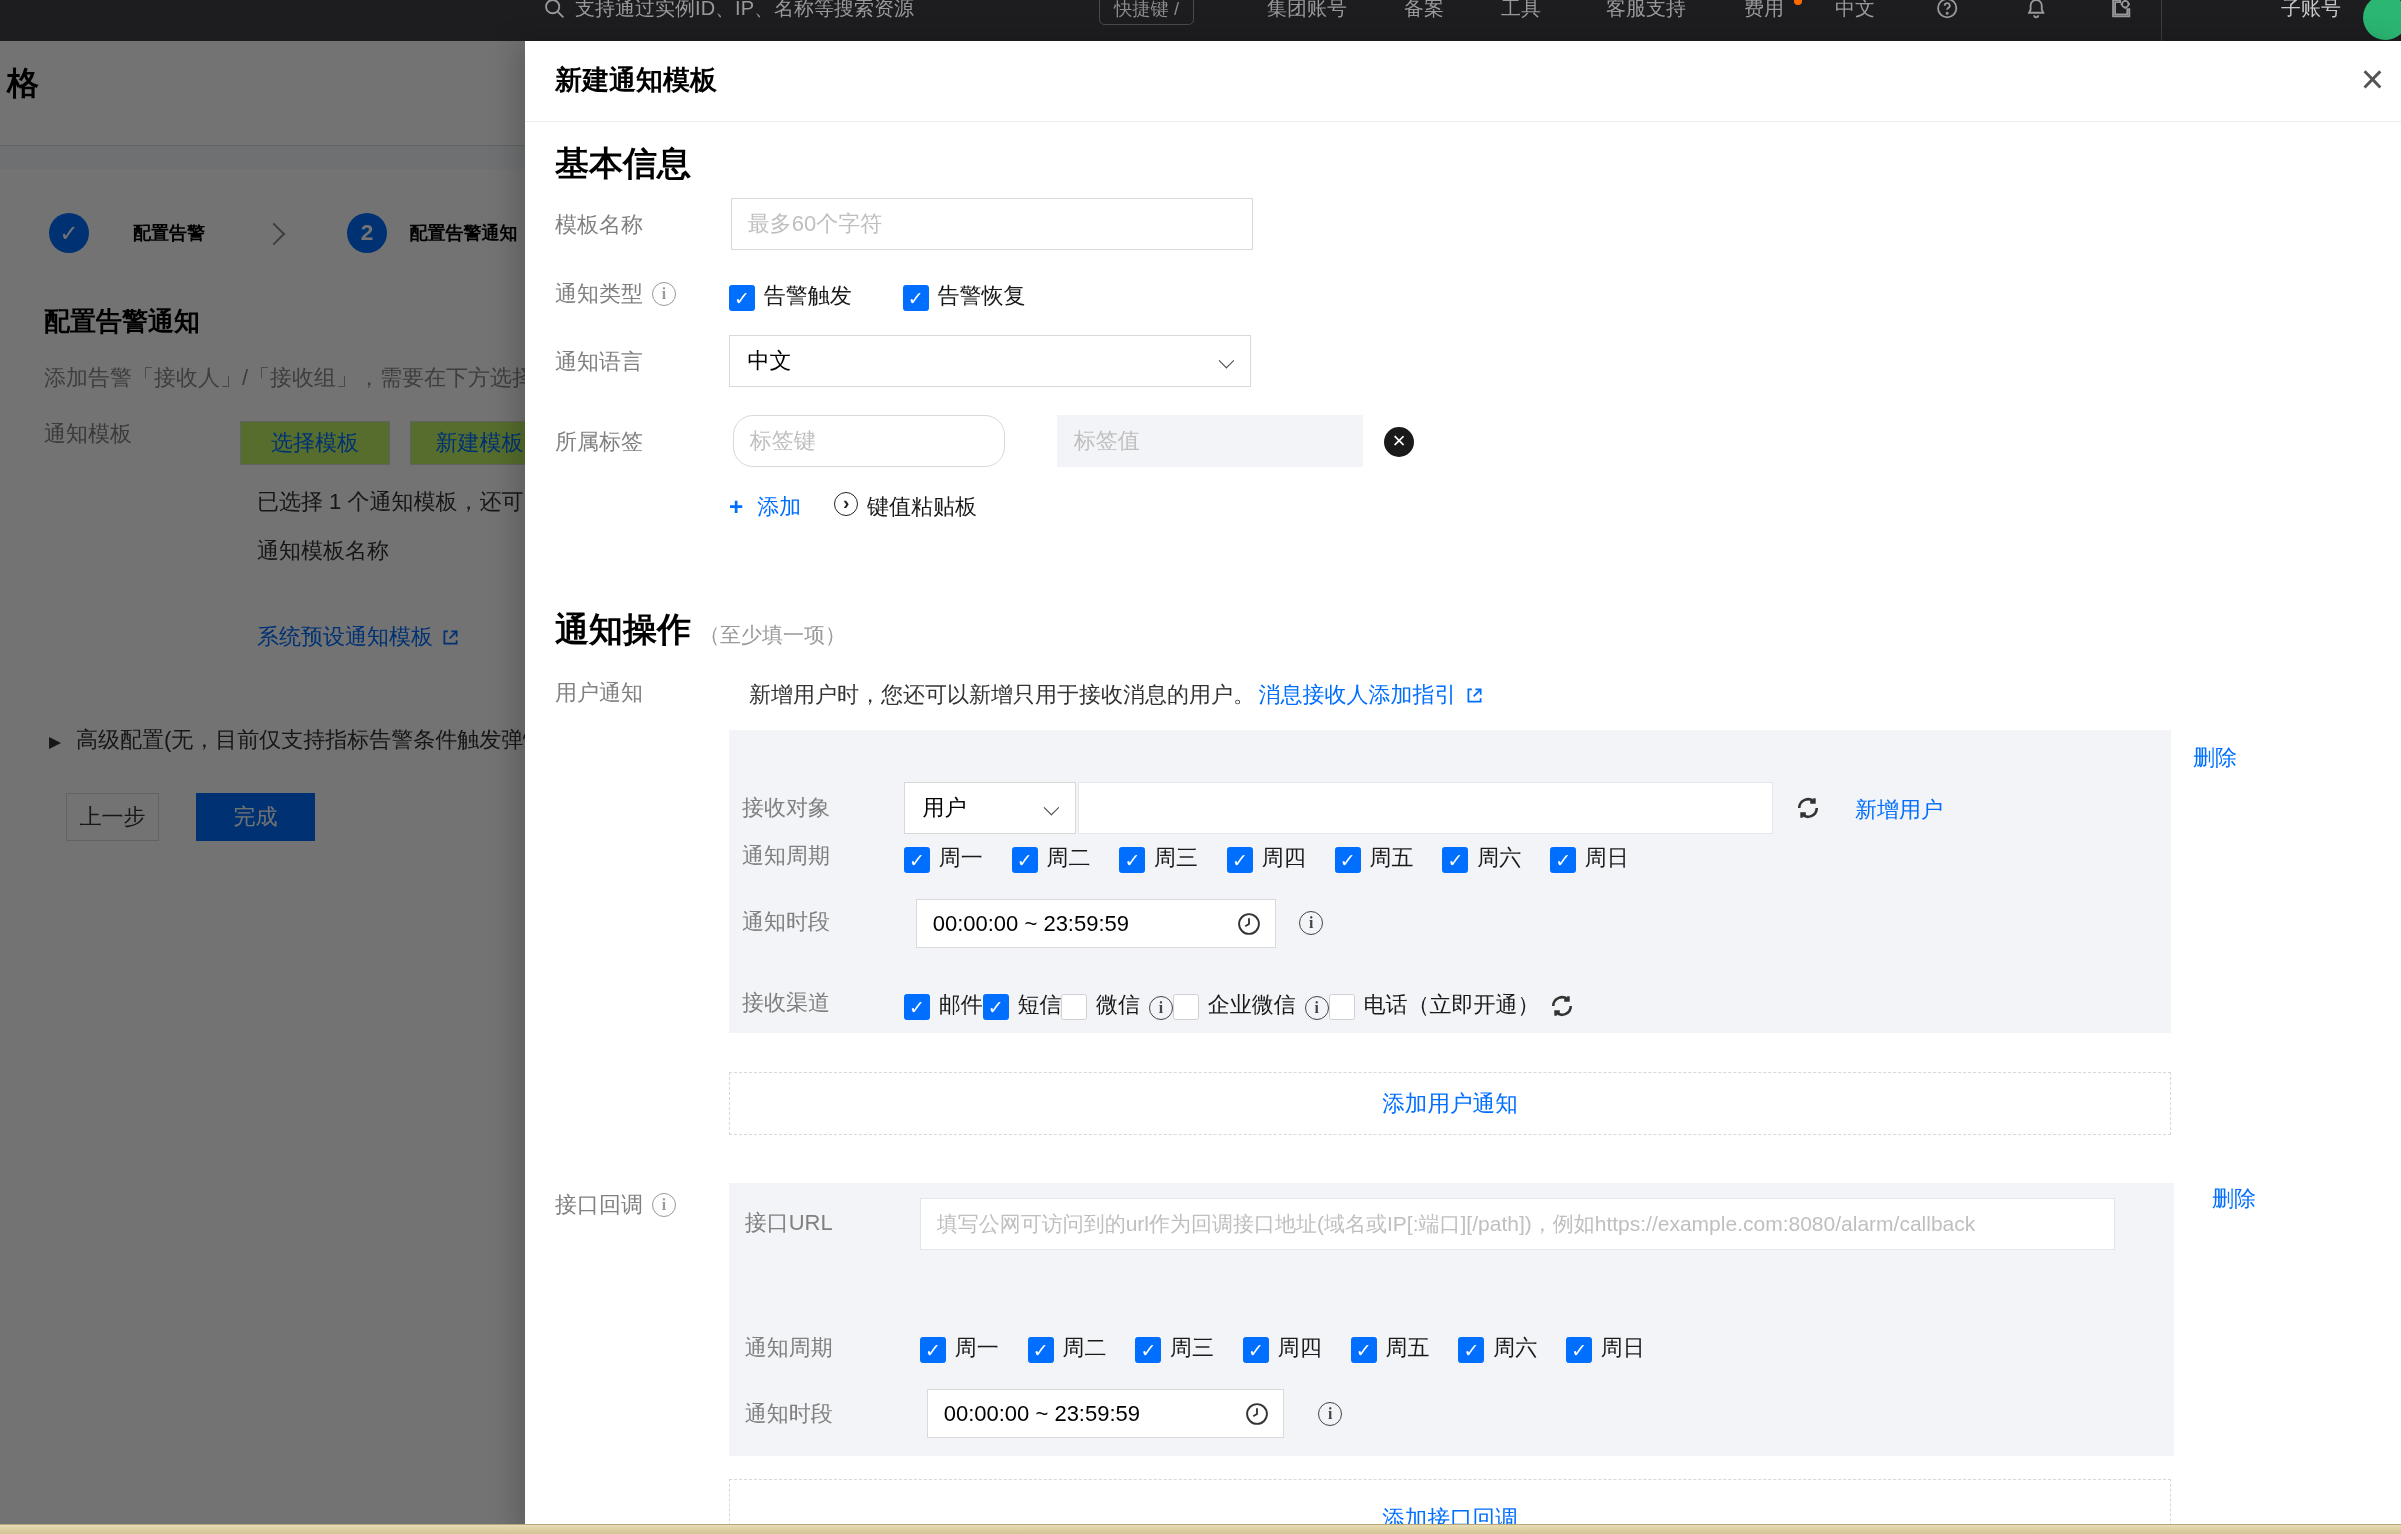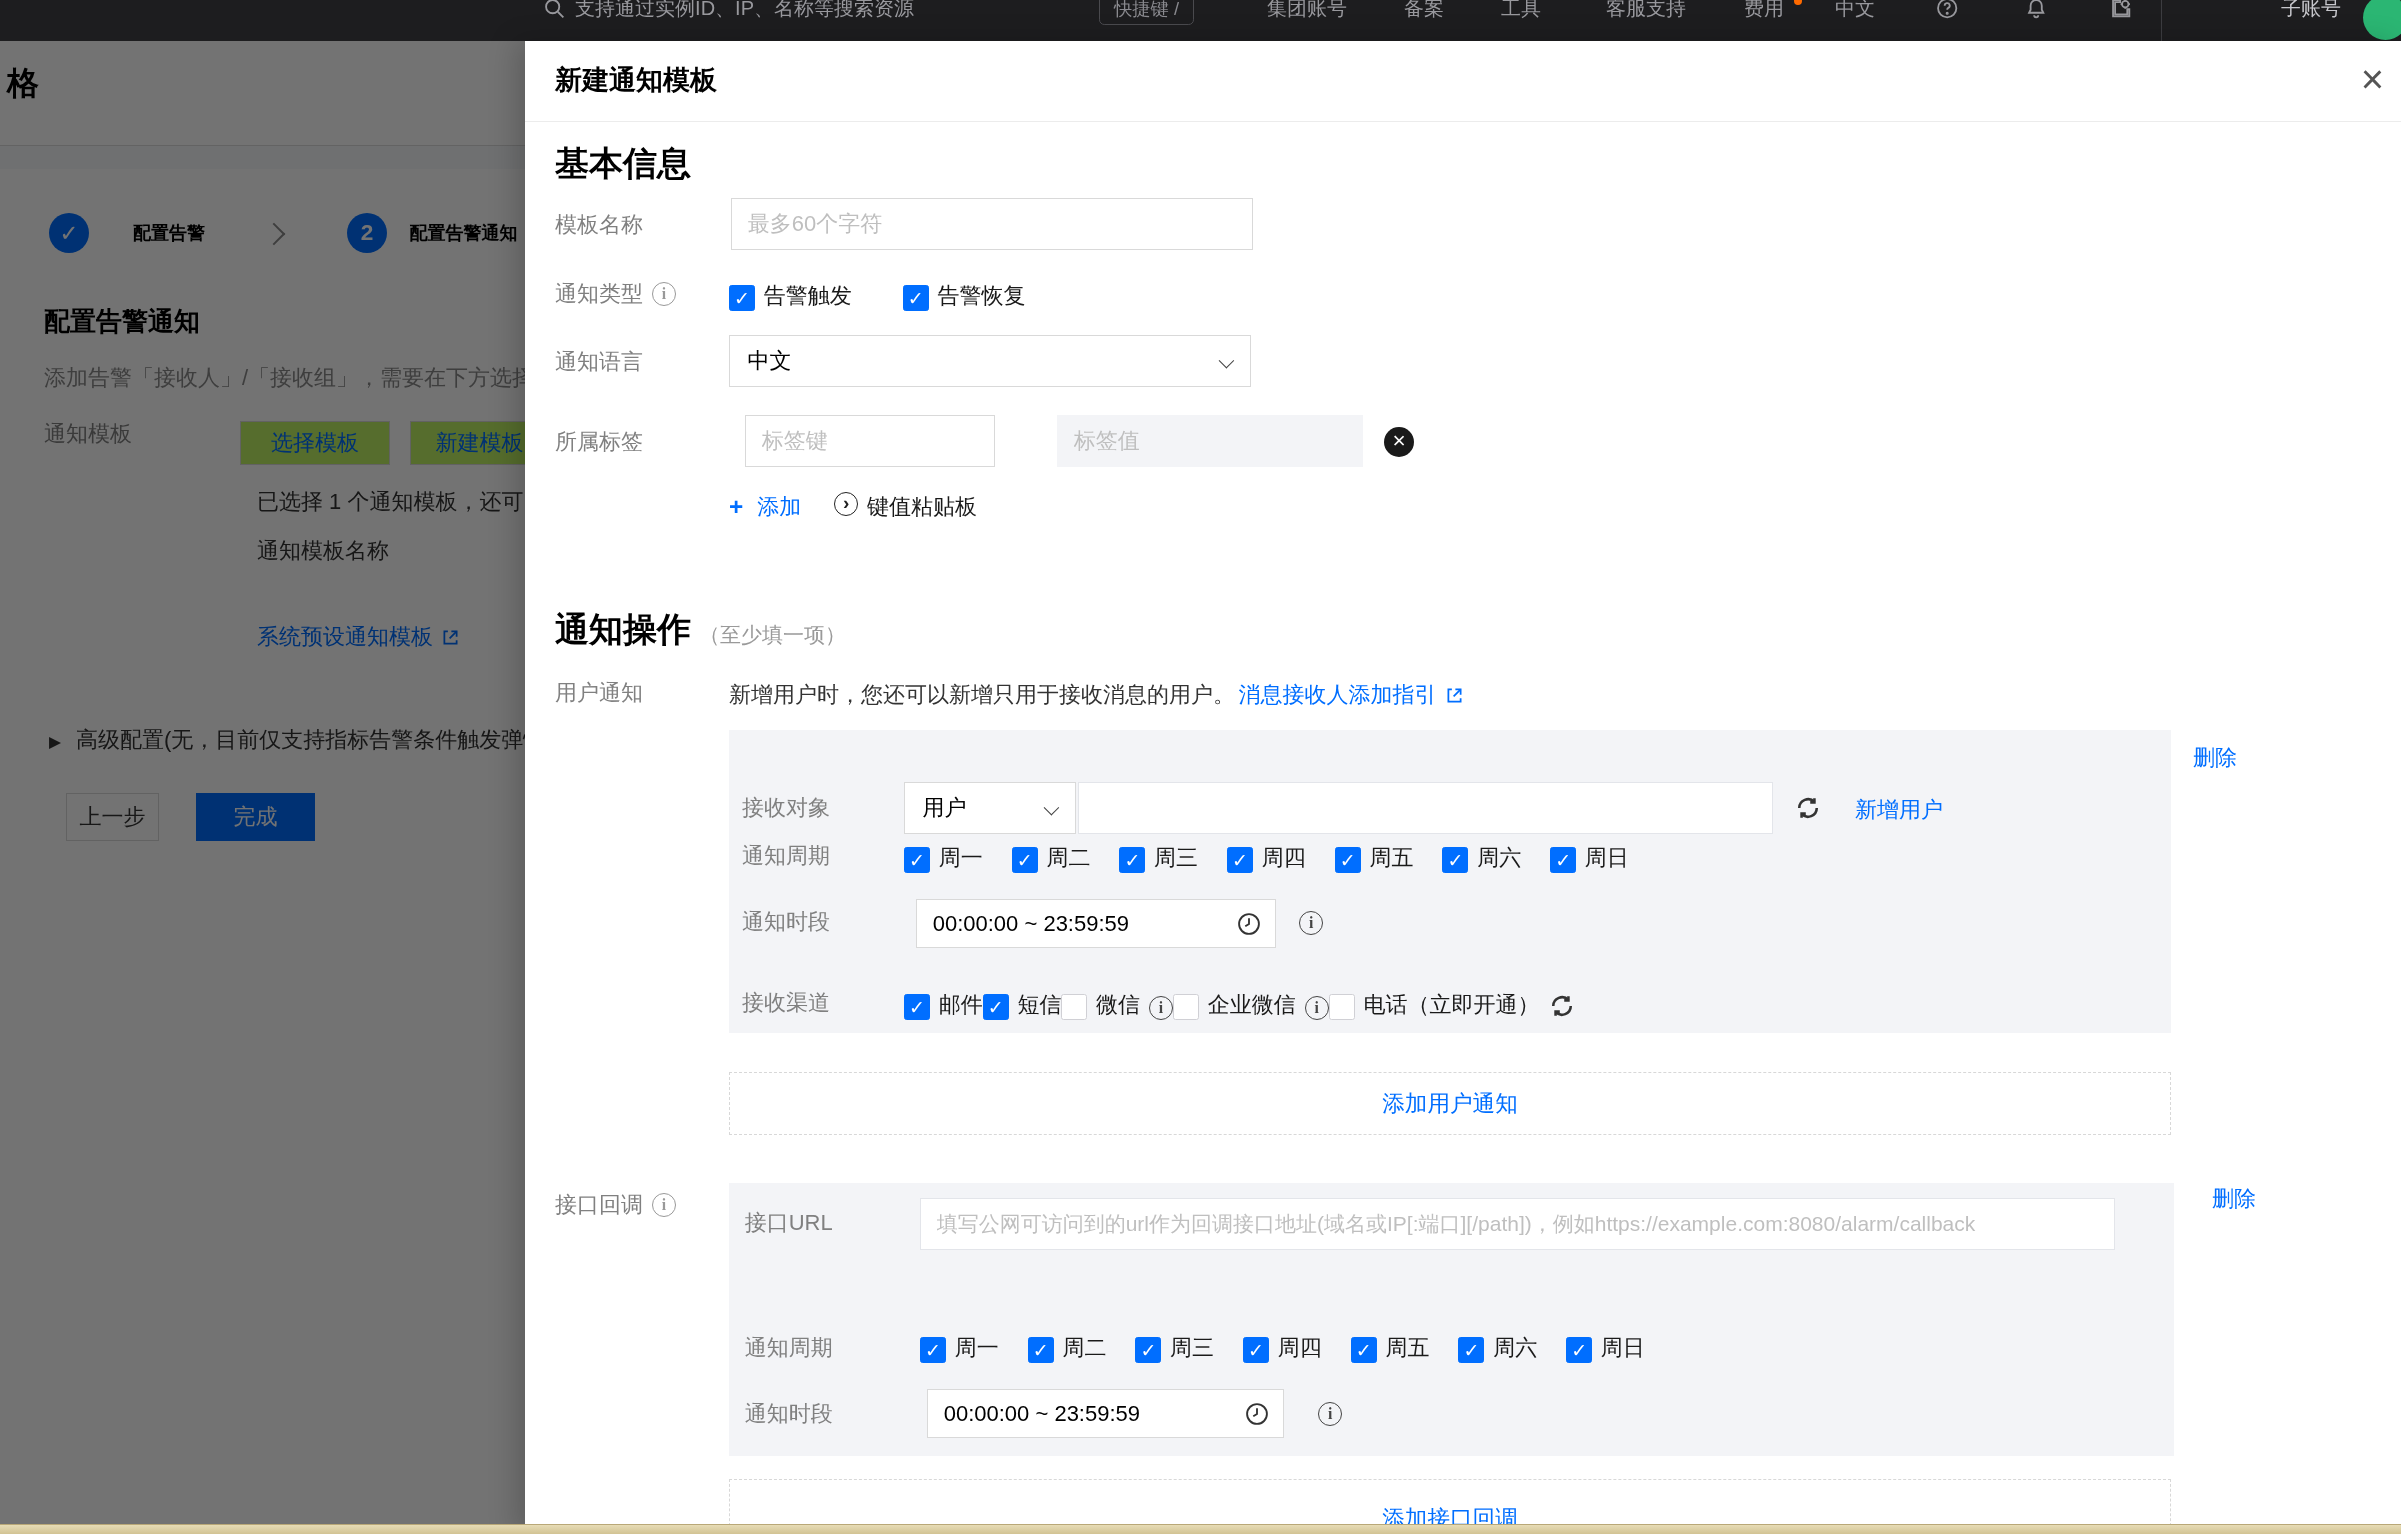--- a/index.html
+++ b/index.html
@@ -82,21 +82,21 @@
   .p-lbl{position:absolute;font-size:22px;color:#808080;line-height:26px;white-space:nowrap;}
   .timebox{position:absolute;box-sizing:border-box;height:49px;background:#fff;border:0.9px solid #d9d9d9;
         display:flex;align-items:center;justify-content:space-between;padding:0 12.2px 0 15.7px;font-size:22px;color:#000;}
   .clock{width:28px;height:28px;stroke:#333;fill:none;stroke-width:1.6;flex:none;}
   .refresh{width:28px;height:28px;stroke:#333;fill:none;stroke-width:2.2;flex:none;cursor:pointer;}
   .del{position:absolute;font-size:22px;color:#006eff;line-height:26px;cursor:pointer;}
   .dashed{position:absolute;box-sizing:border-box;border:1.7px dashed #d8d8d8;display:flex;align-items:center;justify-content:center;
         font-size:22.6px;color:#006eff;cursor:pointer;background:#fff;}
   .tagdel{position:absolute;width:30px;height:30px;border-radius:50%;background:#1a1a1a;display:flex;align-items:center;justify-content:center;cursor:pointer;}
   .tagdel::before{content:"×";color:#fff;font-size:22.6px;line-height:22.6px;margin-top:-1.7px;}
-  .tiptext{font-size:22px;color:#333;white-space:nowrap;}
+  .tiptext{font-size:22px;color:#333;white-space:nowrap;margin-left:20px;}
   .strip{position:absolute;left:0;top:1524px;width:2401px;height:10.4px;z-index:9;
          background:linear-gradient(#e7dcb6,#cfc08f);border-top:0.9px solid #b9a878;}
 </style>
 </head>
 <body>
 
 <div id="root">
 
   <header class="topbar">
     <div class="tb-item" style="left:542px">
@@ -232,21 +232,21 @@
       </label>
     </div>
 
     <div class="f-lbl" style="left:30px;top:308px">通知语言</div>
     <div class="selectbox" style="left:204px;top:294px;width:522px">
       <span>中文</span>
       <span class="chev"></span>
     </div>
 
     <div class="f-lbl" style="left:30px;top:388px">所属标签</div>
-    <input class="inp" style="left: 220px; top: 374px; width: 250px;" placeholder="标签键">
+    <input class="inp" style="left: 208px; top: 374px; width: 272px; border-radius: 20px;" placeholder="标签键">
     <input class="inp disabled" style="left: 532px; top: 374px; width: 306px;" placeholder="标签值">
     <div class="tagdel" style="left:859px;top:386px"></div>
 
     <div class="abs link plus" style="left:204px;top:451px;font-size:22px">
       <span>添加</span>
     </div>
     <div class="abs" style="left:309px;top:451px;display:flex;align-items:flex-start;gap:8.7px">
       <span class="circ-arrow"></span>
       <span style="font-size:22px;color:#1a1a1a">键值粘贴板</span>
     </div>

